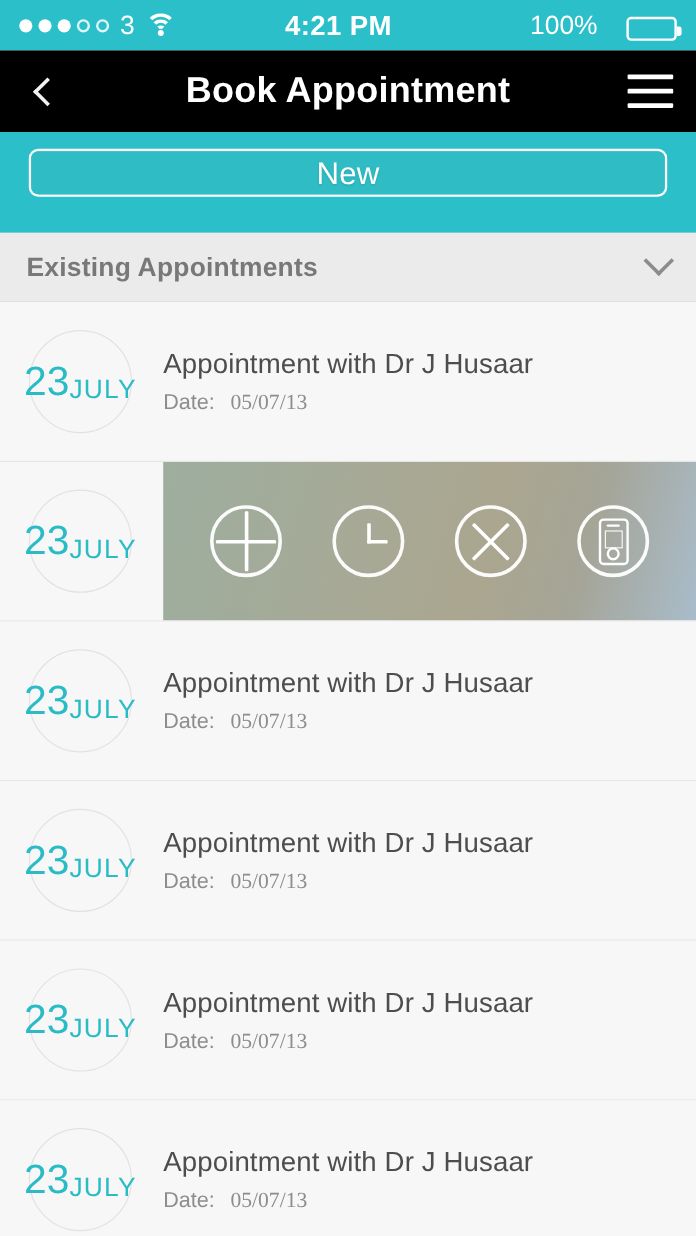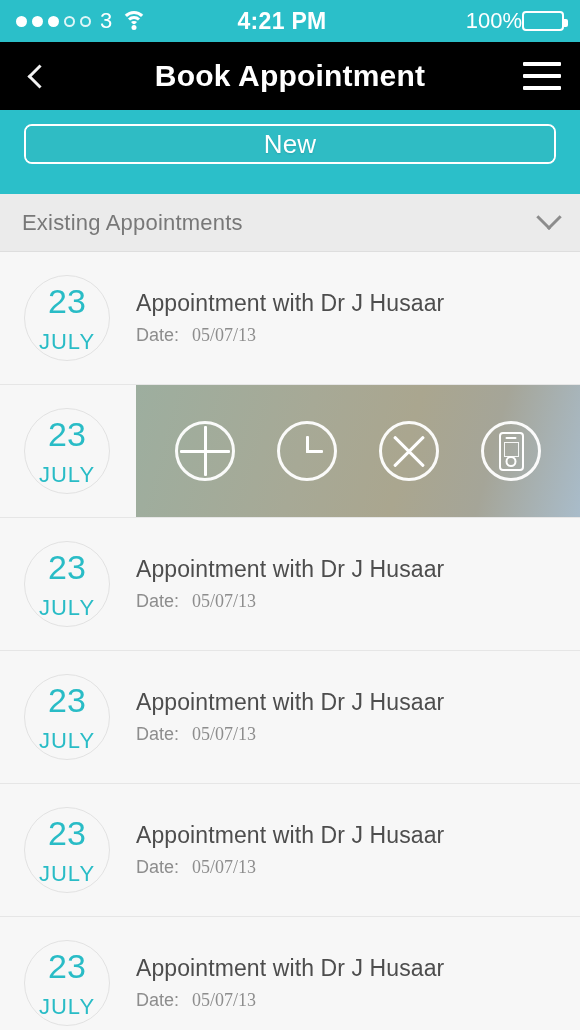--- a/index.html
+++ b/index.html
@@ -28,21 +28,21 @@
             border: 3px solid #fff; border-bottom-color: transparent;
             border-left-color: transparent; border-right-color: transparent;
             border-radius: 50%; }
   .wifi i.a { width: 26px; height: 26px; top: 0; }
   .wifi i.b { width: 17px; height: 17px; top: 5px; }
   .wifi i.c { width: 8px; height: 8px; top: 10px; }
   .wifi i.d { width: 5px; height: 5px; top: 14px; background: #fff;
               border-radius: 50%; border: none; }
   .sb-center { position: absolute; left: 0; right: 16px; text-align: center;
                font-size: 23px; font-weight: bold; letter-spacing: .3px; }
-  .sb-right { margin-left: auto; display: flex; align-items: center; gap: 0;
+  .sb-right { margin-left: auto; display: flex; align-items: flex-end; gap: 24px;
               position: relative; z-index: 2; }
   .battery { width: 42px; height: 20px; border: 2px solid #fff; border-radius: 4px;
              position: relative; padding: 2px; }
   .battery .fill { height: 100%; background: #fff; border-radius: 1px; }
   .battery::after { content: ""; position: absolute; right: -6px; top: 6px;
                     width: 4px; height: 8px; background: #fff; border-radius: 0 2px 2px 0; }
 
   
   .navbar { height: 68px; background: #000000; position: relative;
             display: flex; align-items: center; }
@@ -66,33 +66,33 @@
                overflow: hidden; height: 40px; }
   .seg { flex: 1; display: flex; align-items: center; justify-content: center;
          font-size: 26px; letter-spacing: .2px; }
   .seg.active { background: #2fbcc4; color: #ffffff; text-shadow: 0 1px 2px rgba(0,0,0,.12); }
   .seg.inactive { background: #ffffff; color: #2bbfc9; }
 
   
   .section-head { height: 58px; background: #ebebeb; display: flex;
                   align-items: center; padding: 0 22px;
                   border-bottom: 1px solid #dedede; }
-  .section-head .label { font-size: 22px; color: #787878; letter-spacing: .2px; }
+  .section-head .label { font-size: 22px; color: #787878; letter-spacing: .2px; font-weight: bold; }
   .section-head .chev { margin-left: auto; width: 18px; height: 18px;
                         border-right: 3px solid #8c8c8c; border-bottom: 3px solid #8c8c8c;
                         transform: rotate(45deg) translate(-4px,-4px); }
 
   
   .list { background: #f7f7f7; }
   .row { position: relative; height: 133px; background: #f7f7f7;
          border-bottom: 1px solid #e6e6e6; display: flex; align-items: center;
          padding-left: 24px; overflow: hidden; }
   .datecircle { width: 86px; height: 86px; border-radius: 50%;
                 border: 1px solid #e2e2e2; flex: 0 0 86px;
-                display: flex; flex-direction: column; align-items: center;
+                display: flex; flex-direction: row; align-items: center;
                 justify-content: center; background: #f7f7f7; }
   .datecircle .d { font-size: 34px; color: #29bcc6; line-height: 1; font-weight: 300; }
   .datecircle .m { font-size: 22px; color: #29bcc6; letter-spacing: 1px;
                    margin-top: 13px; line-height: 1; }
   .rowtext { margin-left: 26px; }
   .rowtext .title { font-size: 23px; color: #4d4d4d; letter-spacing: .1px; }
   .rowtext .sub { font-size: 18px; color: #8d8d8d; margin-top: 8px; }
   .rowtext .sub .val { margin-left: 8px; font-family: Liberation Serif, serif; }
 
   

